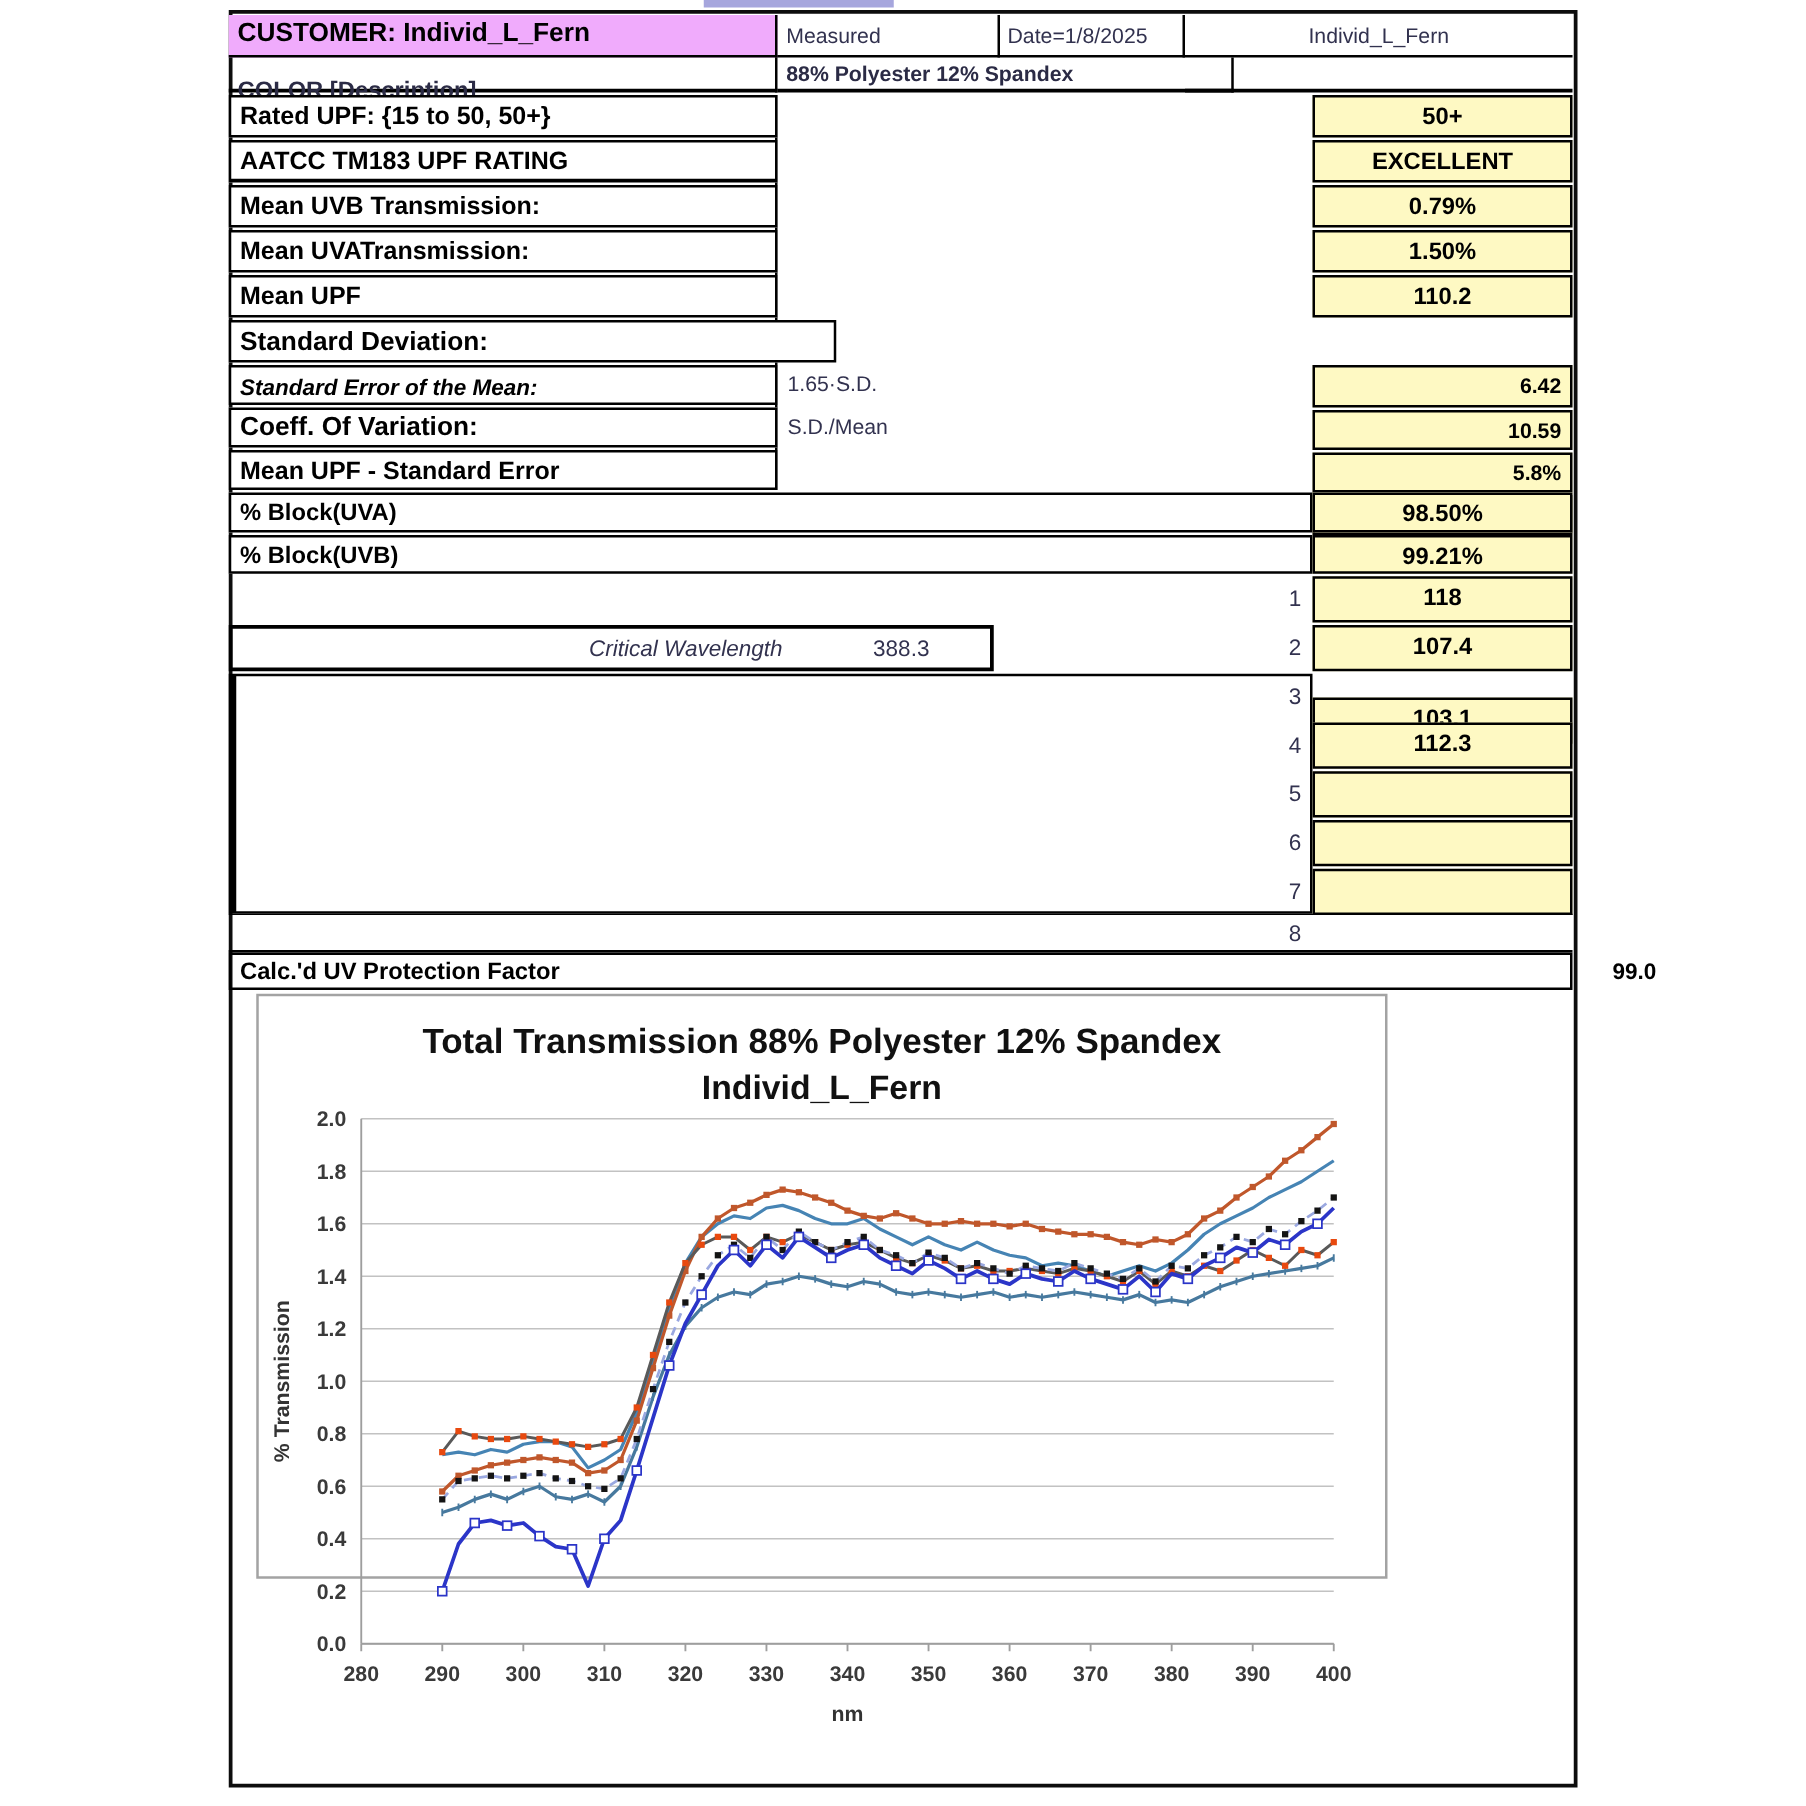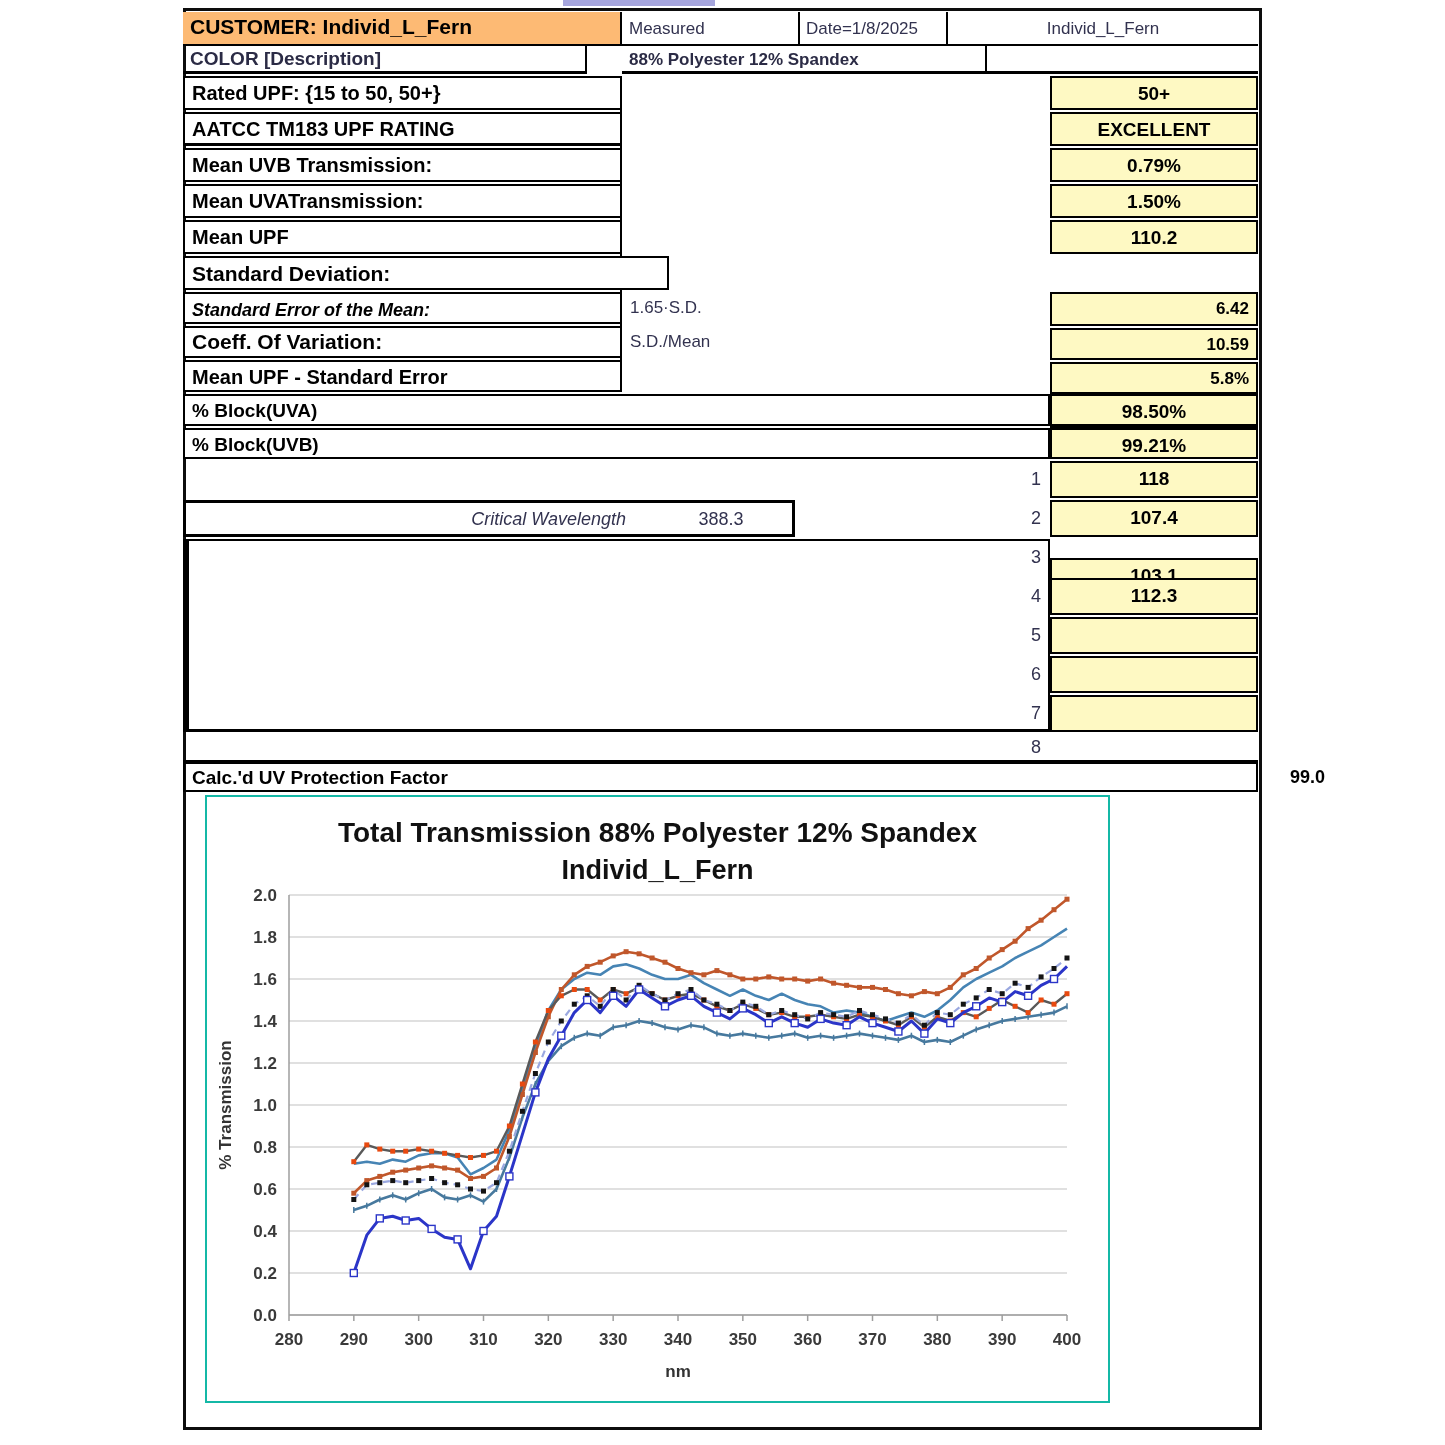--- a/index.html
+++ b/index.html
@@ -20,34 +20,34 @@
 </style>
 </head>
 <body>
 
 <div id="doc">
 
   <div class="abs" id="top-bar" style="left: 563px; top: 0px; width: 152px; height: 6px; background: rgb(166, 166, 221);"></div>
 
   <div class="abs" style="left:183px;top:8px;width:1079px;height:1422px;border:3px solid #0d0d0d;"></div>
 
-  <div class="abs" id="customer-cell" style="left: 183px; top: 12px; width: 439px; height: 34px; border-right: 2px solid rgb(0, 0, 0); border-bottom: 2px solid rgb(0, 0, 0); font-weight: bold; font-size: 21px; padding: 3px 0px 0px 7px; background: #fdba74;">
+  <div class="abs" id="customer-cell" style="left: 183px; top: 12px; width: 439px; height: 34px; border-right: 2px solid rgb(0, 0, 0); border-bottom: 2px solid rgb(0, 0, 0); font-weight: bold; font-size: 21px; padding: 3px 0px 0px 7px; background: #f0abfc;">
     <span>CUSTOMER: Individ_L_Fern</span>
   </div>
   <div class="abs hdrsmall" style="left:622px;top:12px;width:178px;height:34px;border-right:2px solid #000;border-bottom:2px solid #000;padding-left:7px;">
     <span>Measured</span>
   </div>
   <div class="abs hdrsmall" style="left:800px;top:12px;width:148px;height:34px;border-right:2px solid #000;border-bottom:2px solid #000;padding-left:6px;">
     <span>Date=1/8/2025</span>
   </div>
   <div class="abs hdrsmall" style="left:948px;top:12px;width:310px;height:34px;border-bottom:2px solid #000;text-align:center;">
     <span>Individ_L_Fern</span>
   </div>
 
-  <div class="abs" style="left:183px;top:46px;width:404px;height:28px;border-right:2px solid #000;border-bottom:3px solid #000;font-weight:bold;font-size:19px;color:#2b2b45;padding:2px 0 0 7px;">
+  <div class="abs" style="left:183px;top:46px;width:439px;height:28px;border-right:2px solid #000;border-bottom:3px solid #000;font-weight:bold;font-size:19px;color:#2b2b45;padding:16px 0 0 7px;">
     <span>COLOR [Description]</span>
   </div>
   <div class="abs" style="left:622px;top:46px;width:365px;height:28px;border-right:2px solid #000;border-bottom:3px solid #000;font-weight:600;font-size:17px;color:#2b2b45;padding:4px 0 0 7px;">
     <span>88% Polyester 12% Spandex</span>
   </div>
   <div class="abs" style="left:948px;top:46px;width:310px;height:28px;border-bottom:3px solid #000;"></div>
 
   <div class="abs" style="left:620px;top:76px;width:2px;height:316px;background:#000;"></div>
 
   <div class="abs lbl" style="left:183px;top:76px;width:439px;height:34px;">
@@ -125,21 +125,21 @@
   <div class="abs val" style="left:1050px;top:656px;width:208px;height:37px;"><span></span></div>
   <div class="abs val" style="left:1050px;top:695px;width:208px;height:37px;"><span></span></div>
 
   <div class="abs" style="left:183px;top:731px;width:1075px;height:31px;border-top:1px solid #000;border-bottom:2px solid #000;"></div>
 
   <div class="abs" style="left:183px;top:762px;width:1075px;height:30px;border:2px solid #000;">
     <span class="abs" style="left:7px;top:3px;font-weight:bold;font-size:19px;">Calc.'d UV Protection Factor</span>
     <span class="abs" style="left:1105px;top:3px;width:60px;text-align:left;font-weight:bold;font-size:18px;">99.0</span>
   </div>
 
-  <div class="abs" id="chart-box" style="left:205px;top:795px;width:905px;height:608px;border:2px solid #14b8a6;background:#fff;">
+  <div class="abs" id="chart-box" style="left:205px;top:795px;width:905px;height:468px;border:2px solid #a3a3a3;background:#fff;">
     <div class="abs titleline" style="left:0;top:20px;">Total Transmission  88% Polyester 12% Spandex</div>
     <div class="abs titleline" style="left:0;top:58px;font-size:27px;">Individ_L_Fern</div>
     <svg id="plot" class="abs" style="left:0;top:60px;" width="905" height="545" xmlns="http://www.w3.org/2000/svg">
         <g transform="translate(82,38)">
           <line x1="0" y1="420" x2="778" y2="420" stroke="#c2c2c2" stroke-width="1.2"></line>
           <text x="-12" y="426" text-anchor="end" class="ytick">0.0</text>
           <line x1="0" y1="378" x2="778" y2="378" stroke="#c2c2c2" stroke-width="1.2"></line>
           <text x="-12" y="384" text-anchor="end" class="ytick">0.2</text>
           <line x1="0" y1="336" x2="778" y2="336" stroke="#c2c2c2" stroke-width="1.2"></line>
           <text x="-12" y="342" text-anchor="end" class="ytick">0.4</text>

